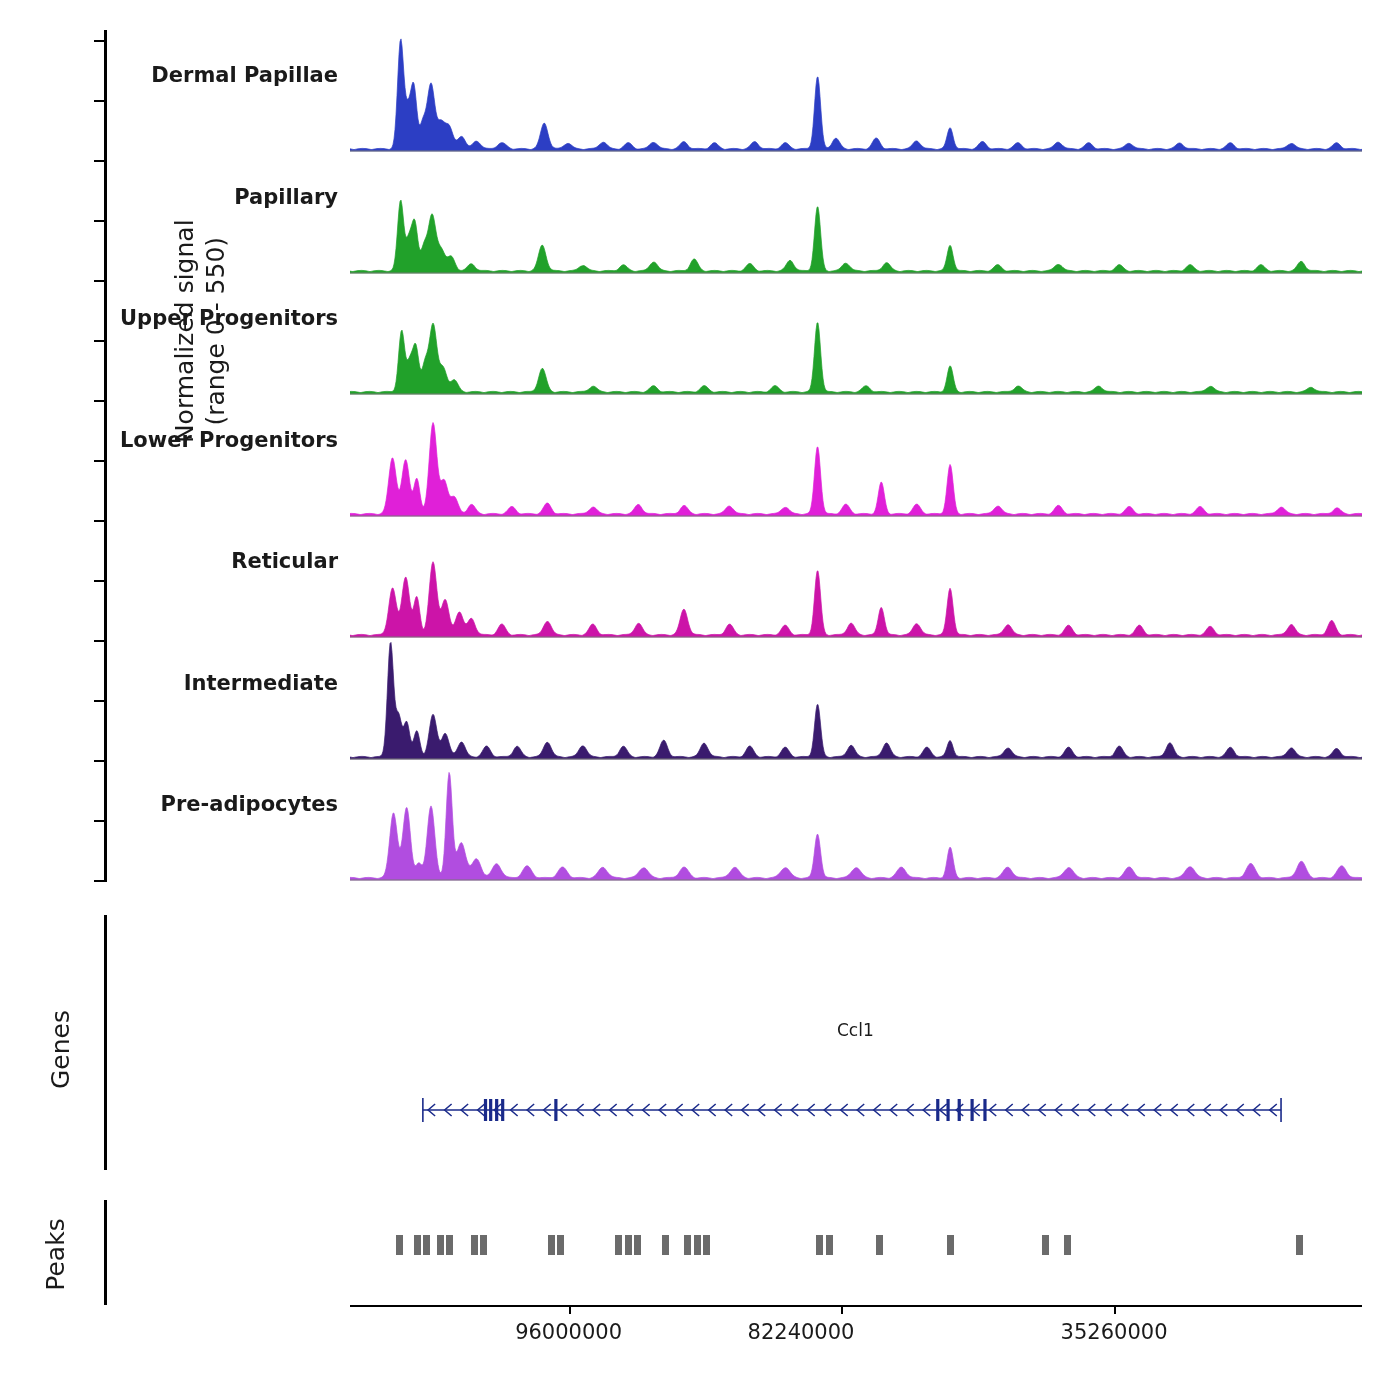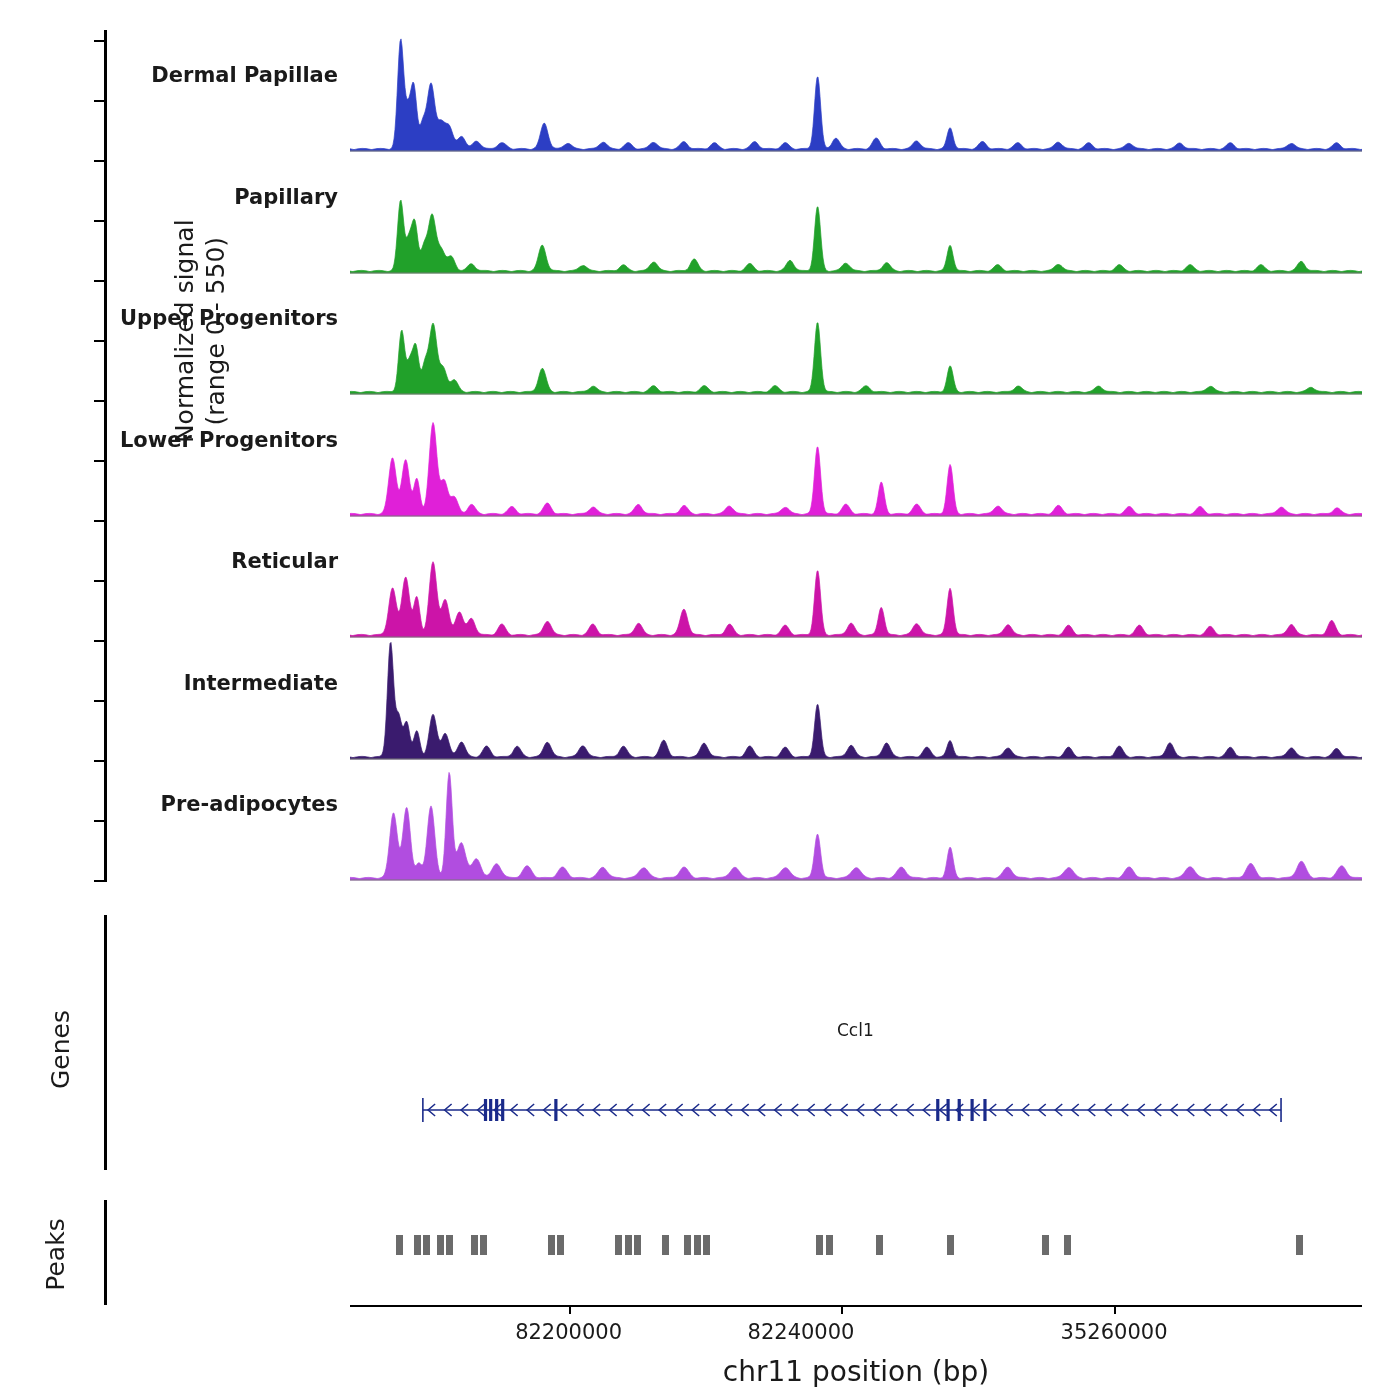--- a/index.html
+++ b/index.html
@@ -250,27 +250,26 @@
       <div class="peak" style="left: 526.24px; background: rgb(107, 107, 107);"></div>
       <div class="peak" style="left: 597.08px; background: rgb(107, 107, 107);"></div>
       <div class="peak" style="left: 692.208px; background: rgb(107, 107, 107);"></div>
       <div class="peak" style="left: 714.472px; background: rgb(107, 107, 107);"></div>
       <div class="peak" style="left: 946.22px; background: rgb(107, 107, 107);"></div>
     </div>
 
   <div class="xaxis"></div>
   <div id="xticks">
       <div class="xtick" style="left: 568.592px;"></div>
-      <div class="xticklabel" style="left: 568.592px;">82200000</div>
+      <div class="xticklabel" style="left: 568.592px;">96000000</div>
       <div class="xtick" style="left: 840.82px;"></div>
       <div class="xticklabel" style="left: 801px;">82240000</div>
       <div class="xtick" style="left: 1114.06px;"></div>
       <div class="xticklabel" style="left: 1114.06px;">35260000</div>
     </div>
-  <div class="xlabel">chr11 position (bp)</div>
 
 <div class="tick" style="top: 40px;"></div>
     <div class="tick" style="top: 100px;"></div>
     <div class="tick" style="top: 160px;"></div>
     <div class="tick" style="top: 220px;"></div>
     <div class="tick" style="top: 280px;"></div>
     <div class="tick" style="top: 340px;"></div>
     <div class="tick" style="top: 400px;"></div>
     <div class="tick" style="top: 460px;"></div>
     <div class="tick" style="top: 520px;"></div>

